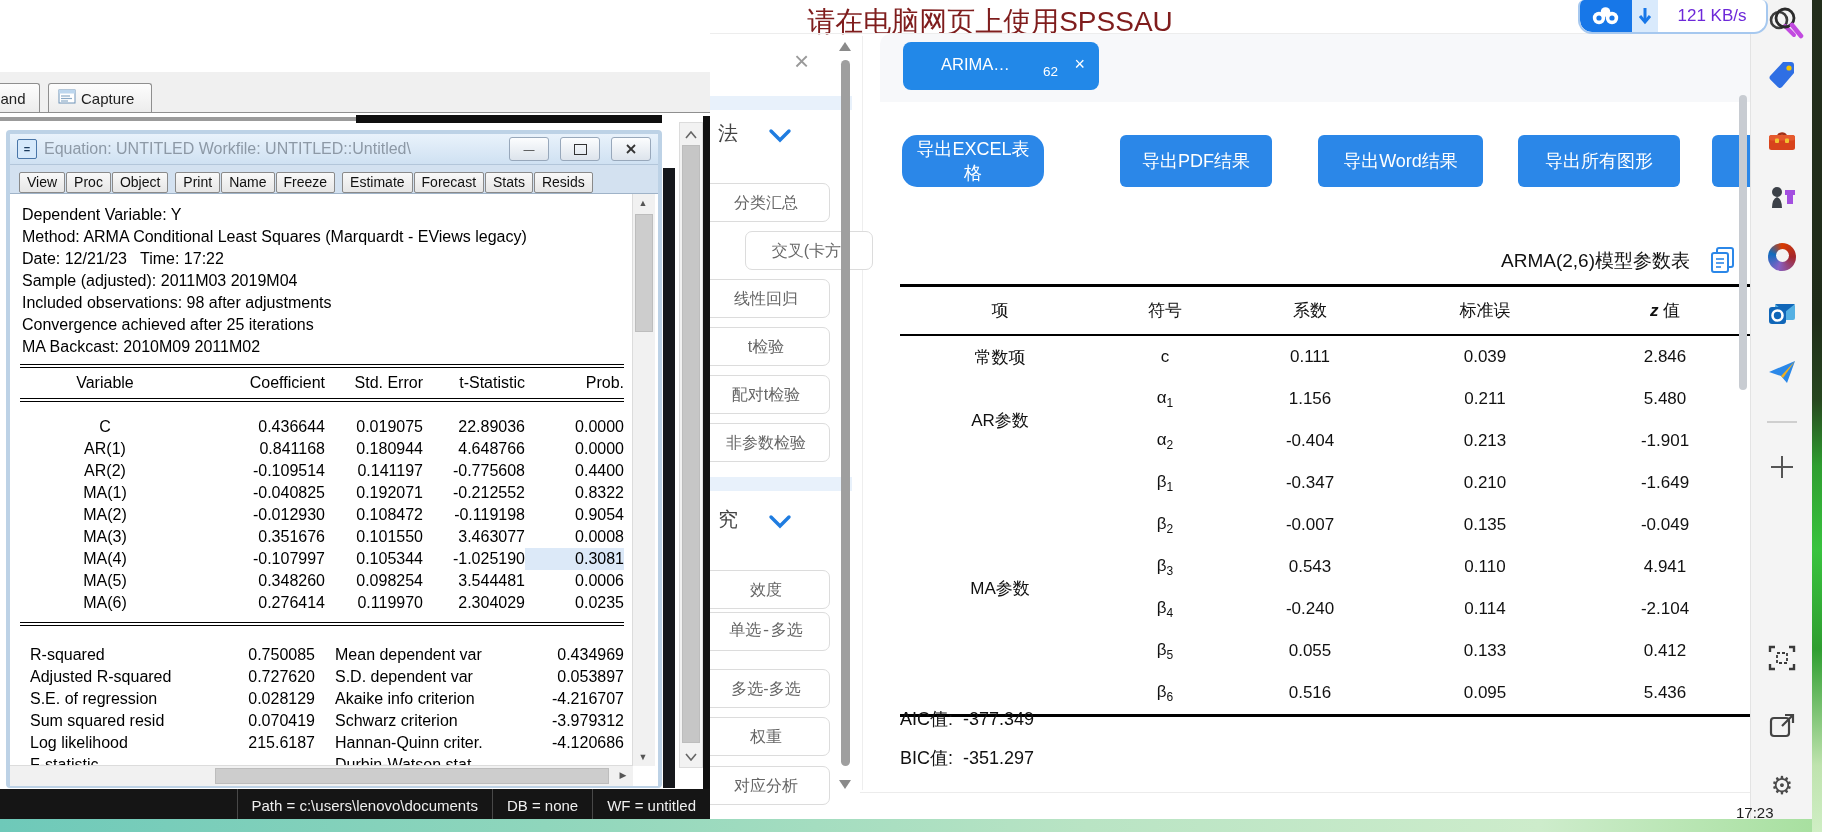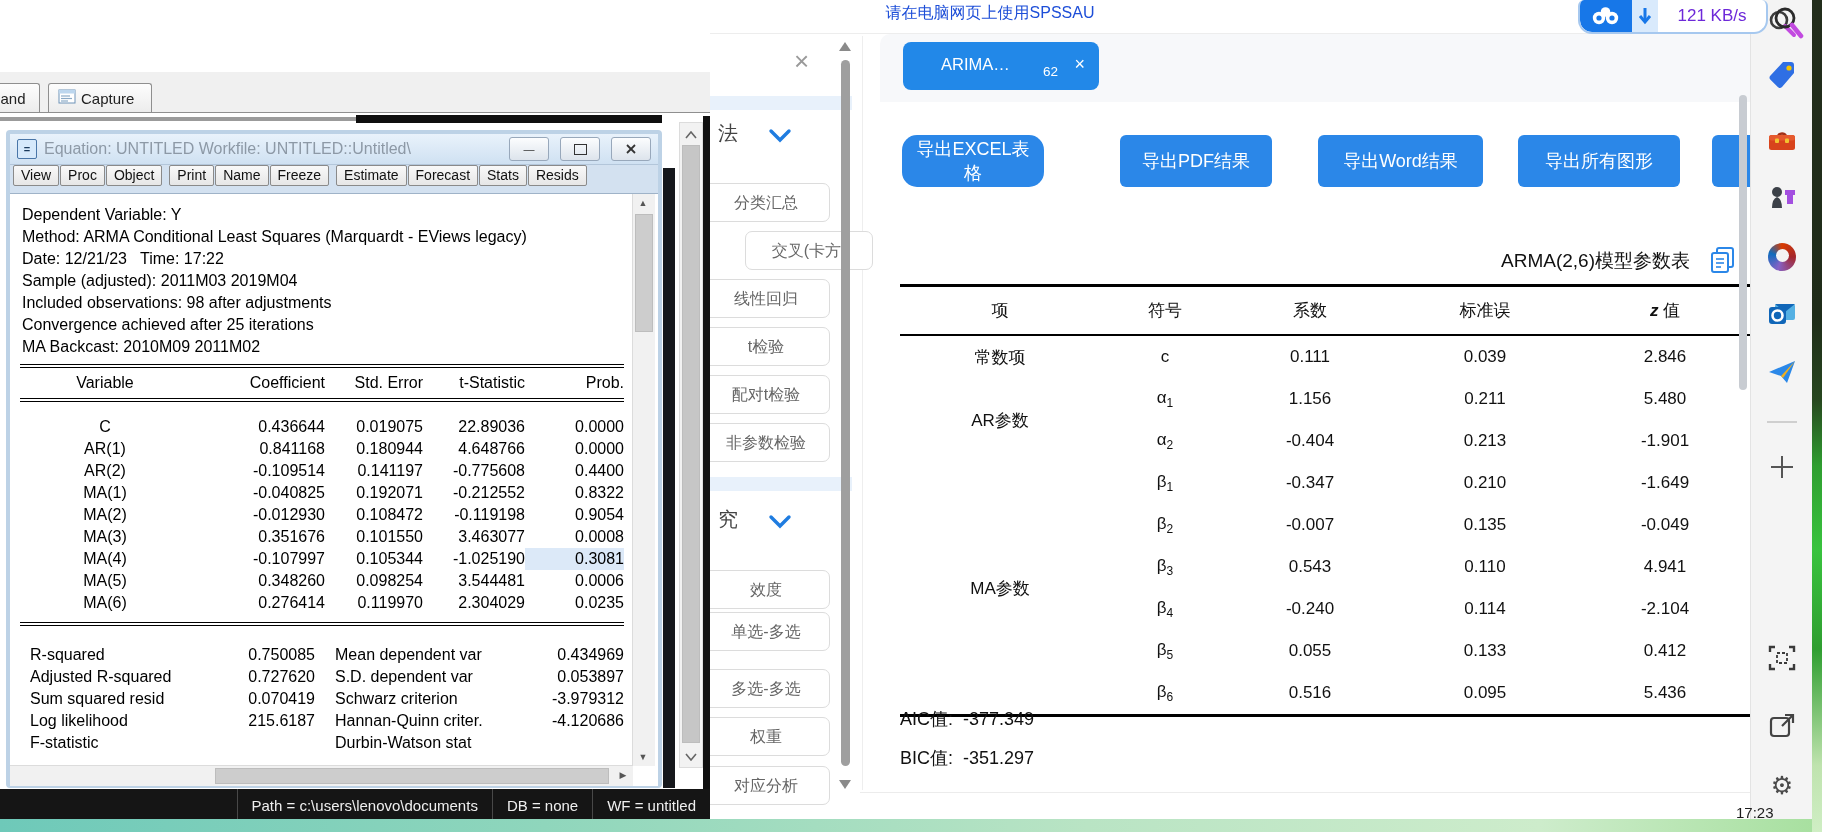--- a/index.html
+++ b/index.html
@@ -12,21 +12,21 @@
   .wtab{position:absolute;bottom:0;height:29px;background:linear-gradient(180deg,#fdfdfd,#ececec);
         border:1px solid #8f8f8f;border-bottom:none;border-radius:3px 3px 0 0;
         display:flex;align-items:center;gap:5px;padding:0 9px;font-size:15px;color:#222;box-sizing:border-box}
   .eqwin{position:absolute;left:6px;top:130px;width:656px;height:658px;background:#fff;
          border:4px solid #bdd2e6;border-radius:4px;box-sizing:border-box}
   .eqtitle{height:30px;background:linear-gradient(180deg,#e9f2fb,#cfe1f2);display:flex;align-items:center;
            padding:0 7px;gap:7px;border-bottom:1px solid #b3c6da}
   .eqtitle .ttl{font-size:16px;color:#8d99a6;white-space:nowrap;overflow:hidden;flex:1}
   .sysbtn{width:38px;height:22px;background:linear-gradient(180deg,#fcfdfe,#dde4ec);border:1px solid #98a8bb;
           border-radius:3px;display:flex;align-items:center;justify-content:center;margin-left:4px;font-size:11px;color:#333}
-  .eqtools{height:28px;background:#d3e1f0;display:flex;align-items:flex-start;padding-left:3px;border-bottom:1px solid #9fb3c8}
+  .eqtools{height:28px;background:#d3e1f0;display:flex;align-items:flex-end;padding-left:9px;border-bottom:1px solid #9fb3c8}
   .tbtn{background:linear-gradient(180deg,#f9f9f9,#e6e6e6);border:1px solid #8a8a8a;border-radius:2px;
         font-size:14px;color:#111;padding:2px 7px;margin-right:1px;line-height:15px}
   .tbtn.gap{margin-left:6px}
   .eqcontent{position:relative;height:592px;background:#fff;overflow:hidden;color:#000}
   .ev-line{margin-left:12px;font-size:16px;line-height:22px;white-space:pre}
   .dbl{width:604px;margin-left:10px;height:4px;border-top:1.5px solid #000;border-bottom:1.5px solid #000;box-sizing:border-box}
   .ev-grid{display:grid;grid-template-columns:170px 135px 98px 102px 99px;width:604px;margin-left:10px;
            font-size:16px;height:22px;line-height:22px}
   .ev-grid .c0{text-align:center}
   .ev-grid .cr{text-align:right}
@@ -41,21 +41,21 @@
   .ev-hscroll{position:absolute;left:0;right:25px;bottom:0;height:20px;background:#f1f1f1;border-top:1px solid #dcdcdc}
   .sb-arrow{position:absolute;width:20px;height:18px;display:flex;align-items:center;justify-content:center;color:#555;font-size:9px}
   .thumb{position:absolute;background:#cdcdcd;border:1px solid #bdbdbd;box-sizing:border-box}
   .outer-scroll{position:absolute;left:679px;top:122px;width:24px;height:646px;background:#f2f2f2;border:1px solid #dcdcdc;box-sizing:border-box}
   .statusbar{position:absolute;left:0;top:789px;width:710px;height:31px;background:#151515;display:flex;
              justify-content:flex-end;align-items:stretch;color:#efefef;font-size:15px}
   .statseg{display:flex;align-items:center;padding:16px 14px;border-left:1px solid #484848;white-space:nowrap}
 
   
   #page{position:absolute;left:710px;top:0;width:1040px;height:832px;background:#fff;overflow:hidden}
-  .notice{position:absolute;left:0;top:3px;width:560px;text-align:center;color:#1d4ed8;font-size:16px}
+  .notice{position:absolute;left:0;top:3px;width:560px;text-align:center;color:#7f1d1d;font-size:28px}
   .menu-btn{position:absolute;left:-8px;width:126px;height:37px;line-height:37px;text-align:center;background:#fff;
             border:1px solid #dcdcdc;border-radius:7px;font-size:16px;color:#666}
   .band{position:absolute;left:0;width:142px;height:14px;background:#e8f1fb}
   .sec-hdr{position:absolute;left:8px;font-size:20px;color:#444}
   .expbtn{position:absolute;top:135px;height:52px;background:#2b87e8;border:none;border-radius:6px;color:#fff;
           font-size:18px;display:flex;align-items:center;justify-content:center}
   .ptable{border-collapse:collapse;width:850px;font-size:17px;color:#111}
   .ptable th{font-weight:500;height:45px}
   .ptable td{height:40px;text-align:center;font-weight:400}
   .ptable thead tr{border-bottom:2px solid #000}
@@ -244,20 +244,26 @@
               <span class="l2">Mean dependent var</span>
               <span class="v">0.434969</span>
             </div>
             <div class="st-grid">
               <span class="l">Adjusted R-squared</span>
               <span class="v">0.727620</span>
               <span class="l2">S.D. dependent var</span>
               <span class="v">0.053897</span>
             </div>
             <div class="st-grid">
+              <span class="l">S.E. of regression</span>
+              <span class="v">0.028129</span>
+              <span class="l2">Akaike info criterion</span>
+              <span class="v">-4.216707</span>
+            </div>
+            <div class="st-grid">
               <span class="l">Sum squared resid</span>
               <span class="v">0.070419</span>
               <span class="l2">Schwarz criterion</span>
               <span class="v">-3.979312</span>
             </div>
             <div class="st-grid">
               <span class="l">Log likelihood</span>
               <span class="v">215.6187</span>
               <span class="l2">Hannan-Quinn criter.</span>
               <span class="v">-4.120686</span>
@@ -313,21 +319,21 @@
         </div>
       <div class="band" style="top:477px"></div>
       <div class="sec-hdr" style="top:506px">究</div>
       <div class="abs" style="left:58px;top:514px">
         <svg width="24" height="15">
             <polyline points="3,3 12,12 21,3" fill="none" stroke="#1f7ce0" stroke-width="3.4" stroke-linecap="round"></polyline>
           </svg>
       </div>
       <div id="menu2">
           <div class="menu-btn" style="top: 570px;">效度</div>
-          <div class="menu-btn" style="top: 612px;">单选-多选</div>
+          <div class="menu-btn" style="top: 612px; font-family: Liberation Mono, monospace;">单选-多选</div>
           <div class="menu-btn" style="top: 669px;">多选-多选</div>
           <div class="menu-btn" style="top: 717px;">权重</div>
           <div class="menu-btn" style="top: 766px;">对应分析</div>
         </div>
 
       <div class="abs" style="left:129px;top:42px;width:0;height:0;border-left:6px solid transparent;border-right:6px solid transparent;border-bottom:9px solid #8a8a8a"></div>
       <div class="abs" style="left:131px;top:60px;width:9px;height:706px;background:#9f9f9f;border-radius:5px"></div>
       <div class="abs" style="left:129px;top:780px;width:0;height:0;border-left:6px solid transparent;border-right:6px solid transparent;border-top:9px solid #8a8a8a"></div>
     </div>
 

